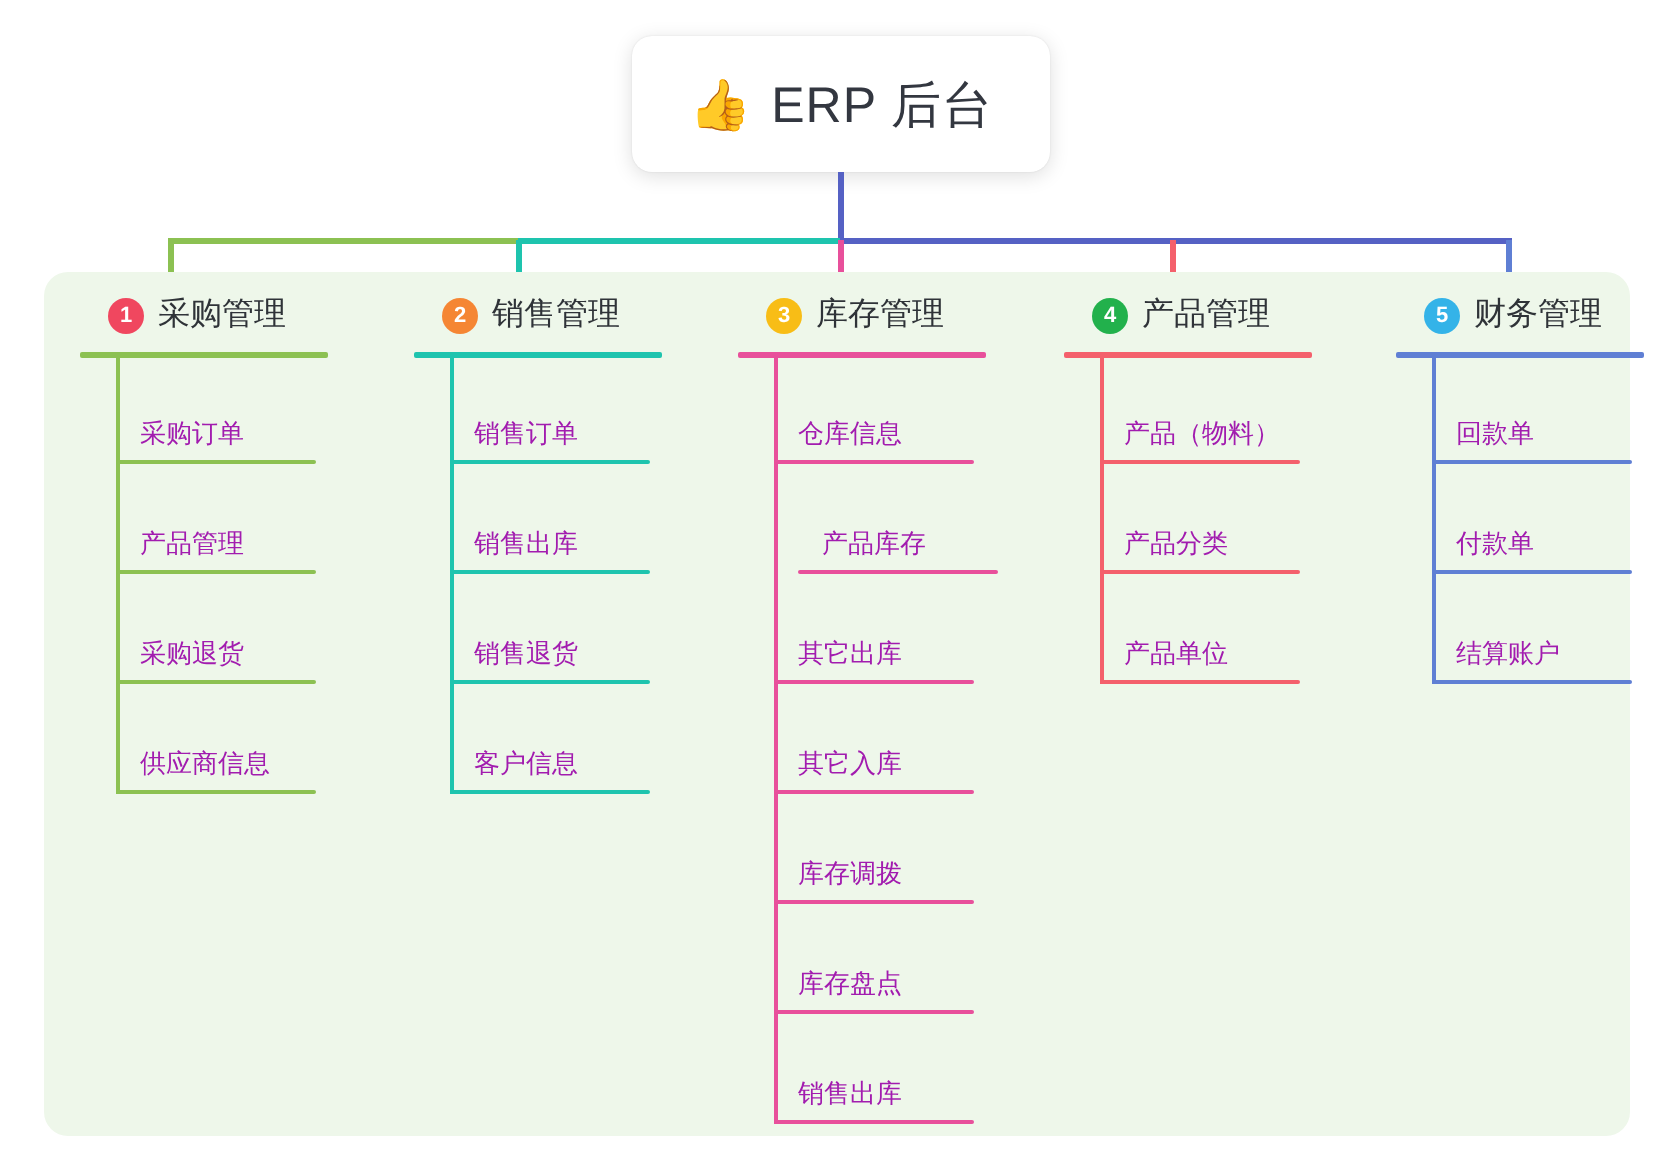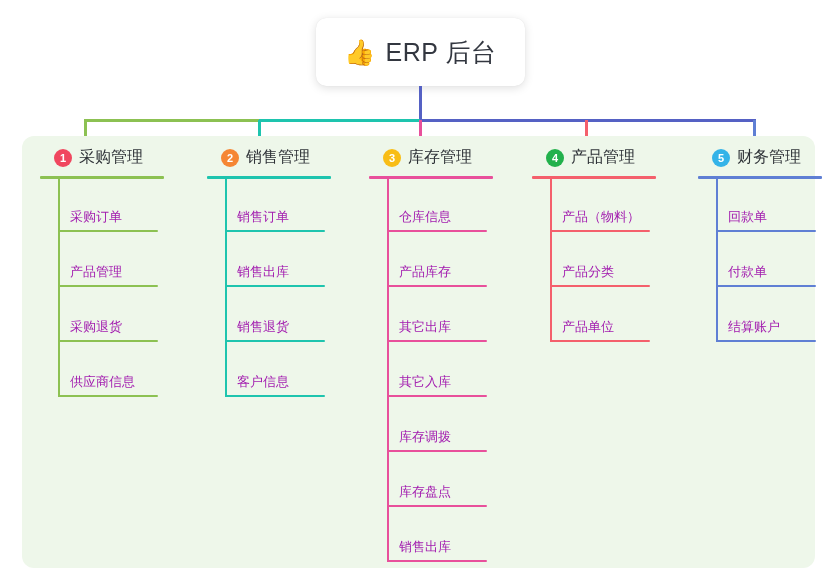--- a/index.html
+++ b/index.html
@@ -227,21 +227,21 @@
         <div class="col-head">
           <span class="badge" style="background: rgb(248, 189, 22);">3</span>
           <span class="col-title">库存管理</span>
         </div>
         <div class="col-rule" style="background: rgb(232, 80, 155);"></div>
         <div class="col-spine" style="background: rgb(232, 80, 155); height: 384px;"></div>
         <div class="leaf" style="top: 72px;">
           <span class="leaf-label">仓库信息</span>
           <div class="leaf-rule" style="background: rgb(232, 80, 155);"></div>
         </div>
-        <div class="leaf" style="top: 127px;">
+        <div class="leaf" style="top: 127px; margin-left: 12px;">
           <span class="leaf-label">产品库存</span>
           <div class="leaf-rule" style="background: rgb(232, 80, 155);"></div>
         </div>
         <div class="leaf" style="top: 182px;">
           <span class="leaf-label">其它出库</span>
           <div class="leaf-rule" style="background: rgb(232, 80, 155);"></div>
         </div>
         <div class="leaf" style="top: 237px;">
           <span class="leaf-label">其它入库</span>
           <div class="leaf-rule" style="background: rgb(232, 80, 155);"></div>

